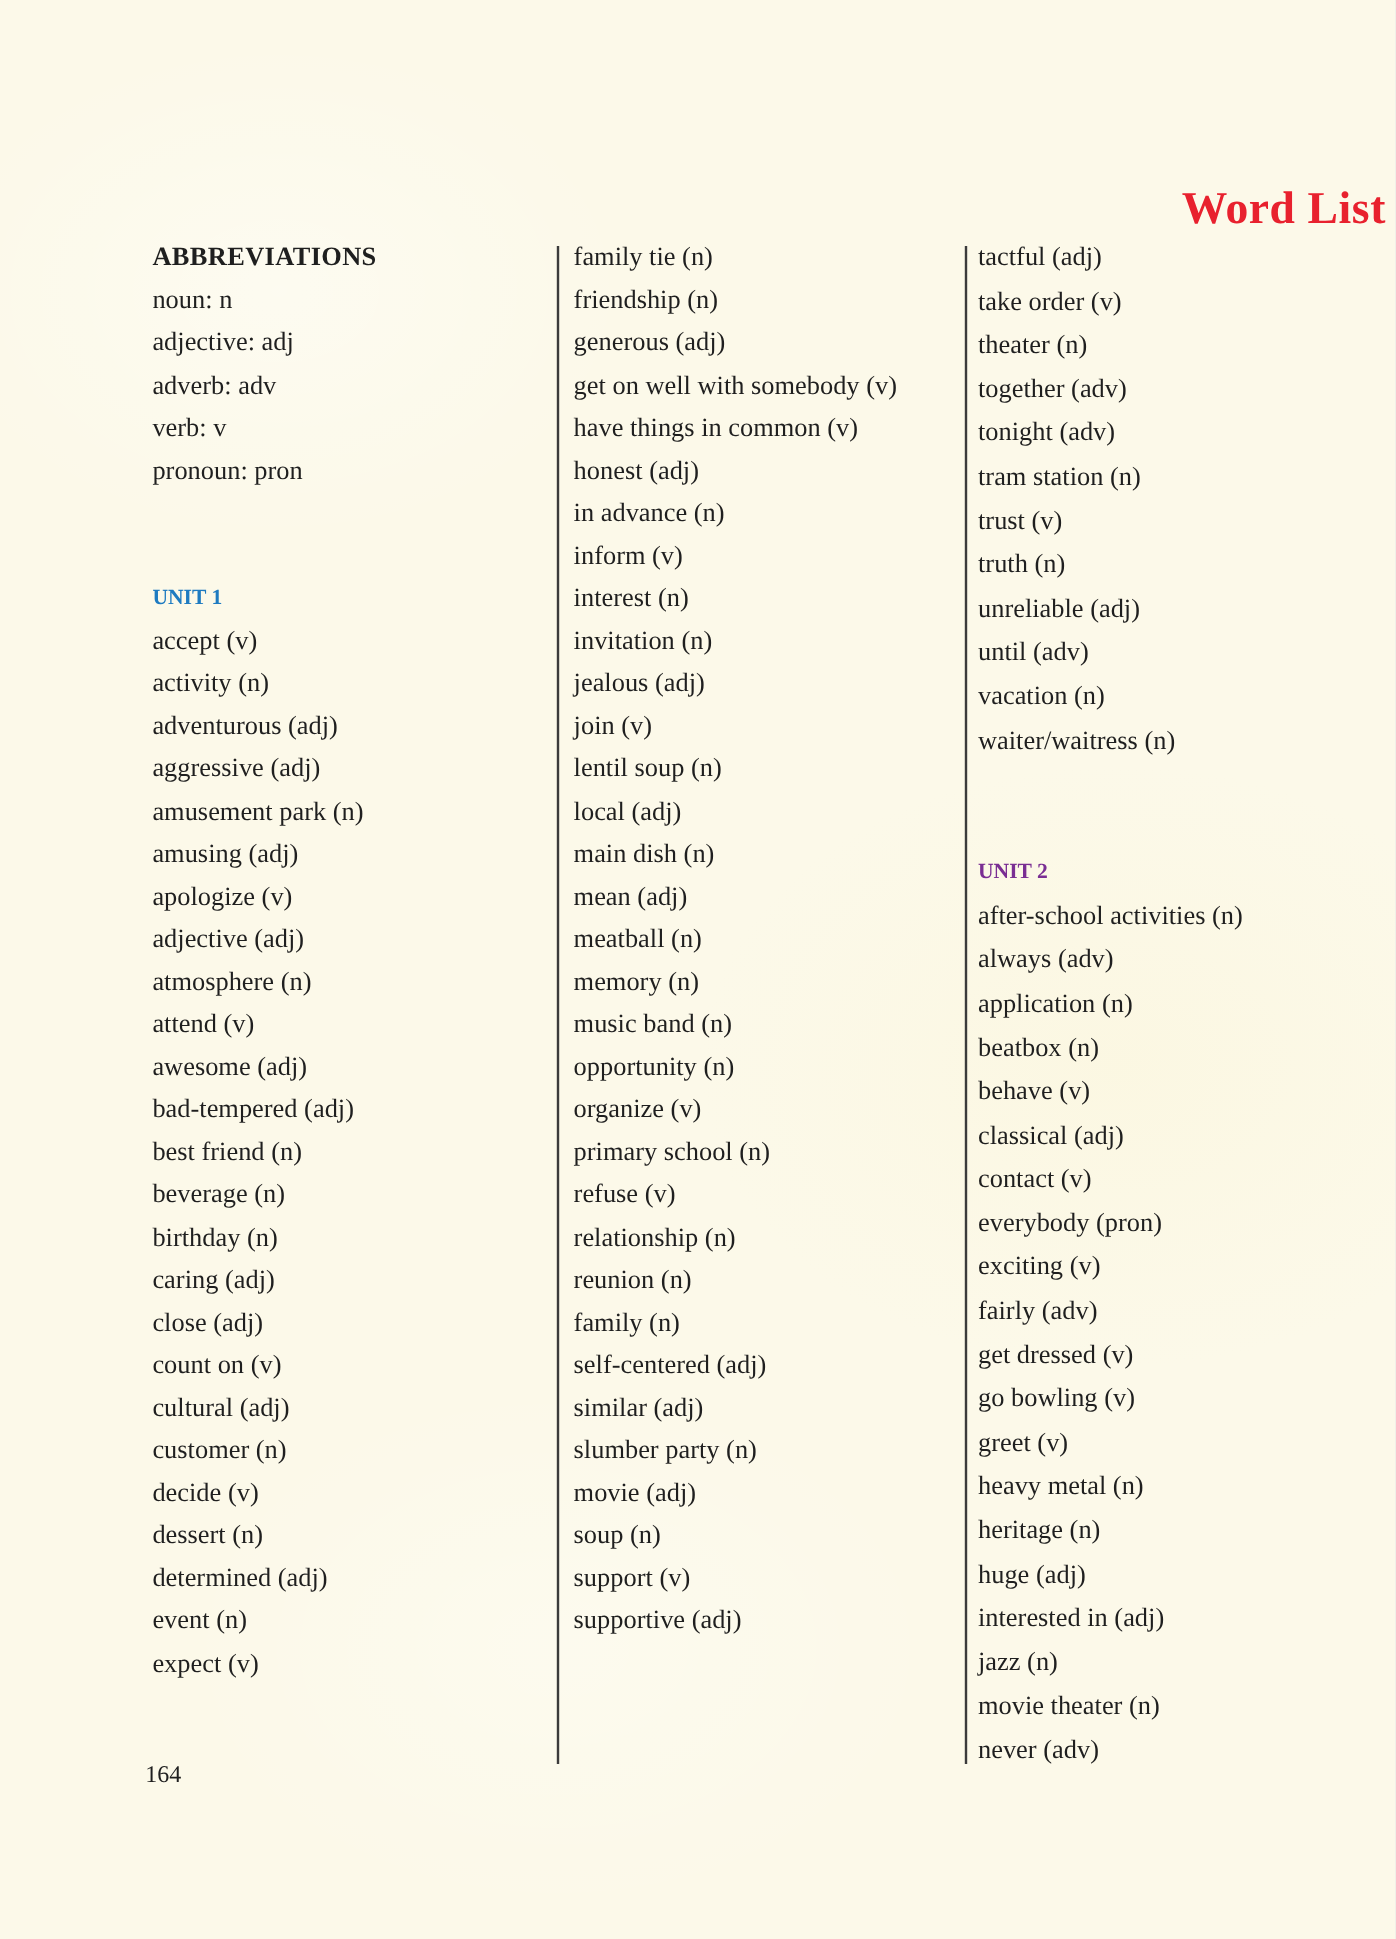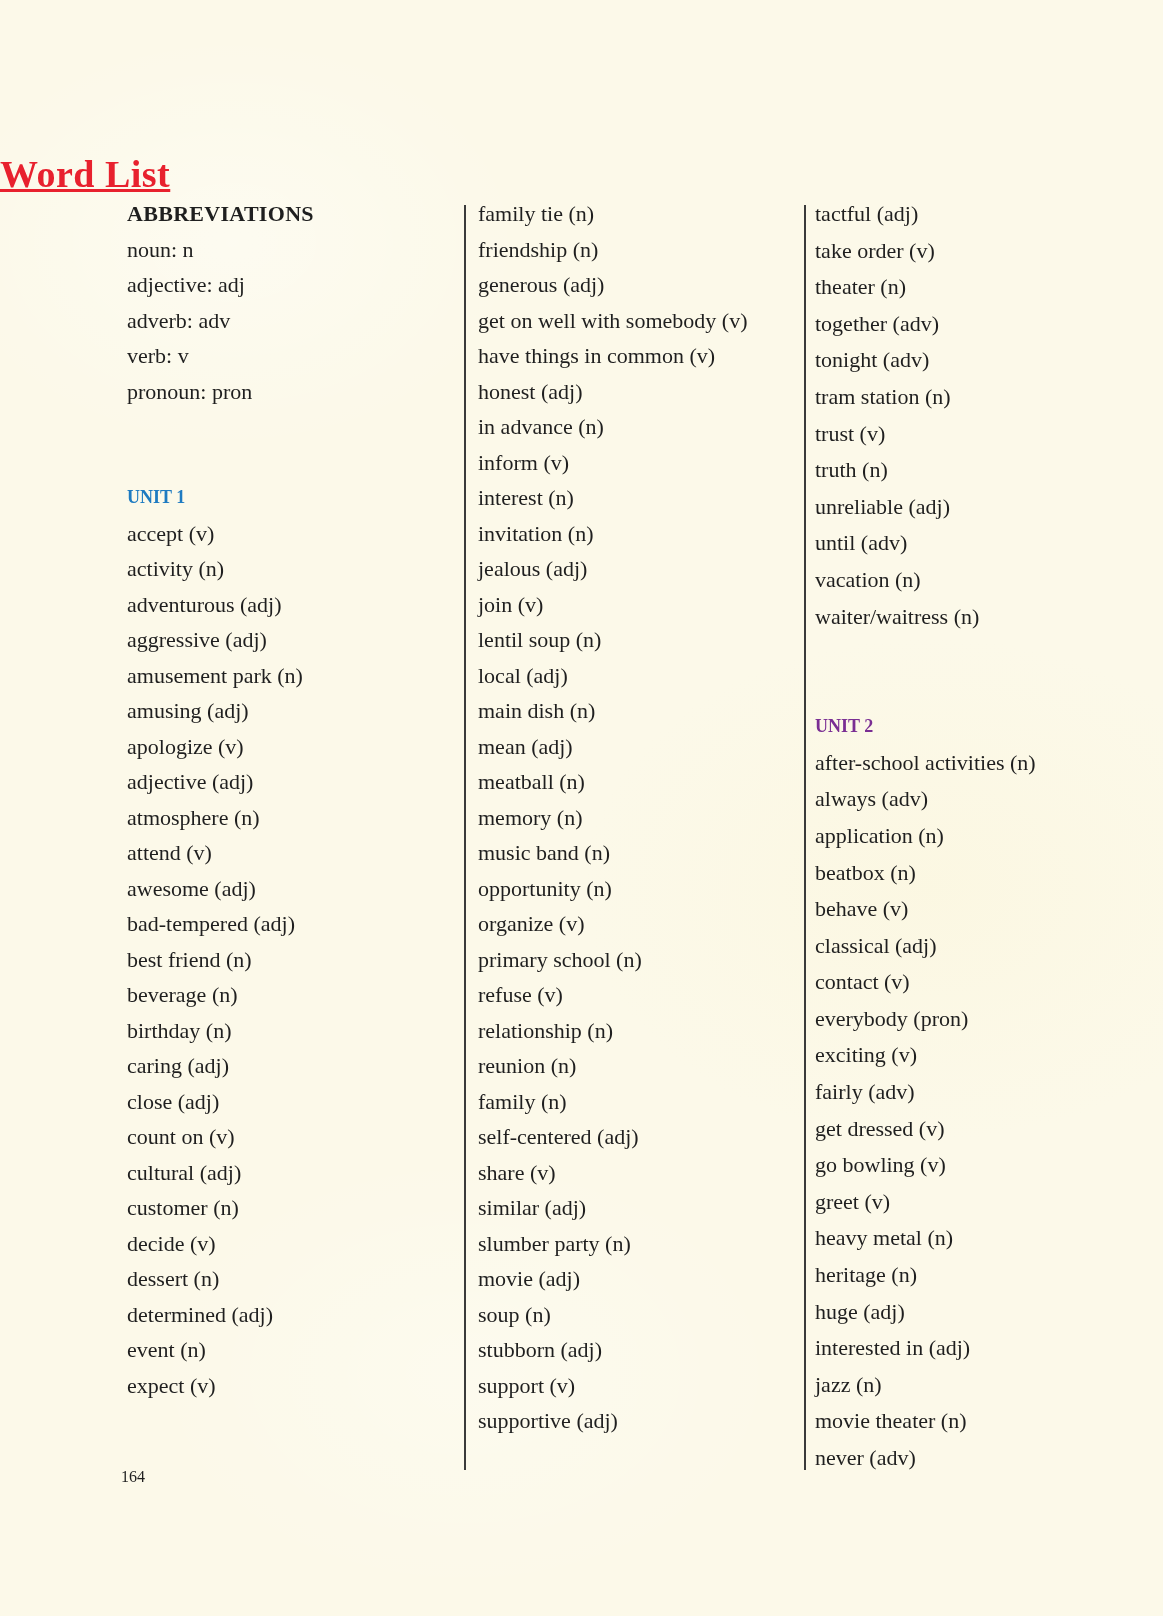--- a/index.html
+++ b/index.html
@@ -15,25 +15,24 @@
   
   .page::before{
     content:"";position:absolute;inset:0;pointer-events:none;
     background:
       radial-gradient(ellipse 420px 300px at 20% 15%, rgba(255,255,255,.35), transparent 70%),
       radial-gradient(ellipse 500px 360px at 80% 55%, rgba(250,243,210,.30), transparent 70%),
       radial-gradient(ellipse 460px 320px at 40% 85%, rgba(255,255,255,.25), transparent 70%);
   }
   .title{
     position:absolute;top:152px;left:0;width:1155px;
-    text-align:left;
+    text-align:right;
     font-size:38px;font-weight:bold;
     color:var(--title-red,#E8212E);
     letter-spacing:.5px;
-    text-decoration:underline;
   }
   .divider{
     position:absolute;top:205px;height:1265px;width:2px;
     background:#3b3b3b;
   }
   .divider-1{left:464px;}
   .divider-2{left:804px;}
   .col{
     position:absolute;top:196px;
     font-size:22px;line-height:35.5px;
@@ -43,21 +42,21 @@
   .col-2{left:478px;width:322px;}
   .col-3{left:815px;width:330px;line-height:36.6px;}
   .abbr-header{font-weight:bold;font-size:22px;letter-spacing:.3px;}
   .unit-header{font-weight:bold;font-size:18px;}
   .unit-1{color:var(--unit1-blue,#1E7BC1);}
   .unit-2{color:var(--unit2-purple,#7A2E93);}
   .spacer-2l{height:71px;}
   .spacer-2r{height:73px;}
   .page-number{
     position:absolute;left:121px;top:1468px;
-    font-size:16px;
+    font-size:20px;
   }
 </style>
 </head>
 <body>
 
 <div class="page">
 
   <div class="title">Word List</div>
 
   <div class="divider divider-1"></div>
@@ -125,26 +124,24 @@
         <div>memory (n)</div>
         <div>music band (n)</div>
         <div>opportunity (n)</div>
         <div>organize (v)</div>
         <div>primary school (n)</div>
         <div>refuse (v)</div>
         <div>relationship (n)</div>
         <div>reunion (n)</div>
         <div>family (n)</div>
         <div>self-centered (adj)</div>
-        <div>share (v)</div>
         <div>similar (adj)</div>
         <div>slumber party (n)</div>
         <div>movie (adj)</div>
         <div>soup (n)</div>
-        <div>stubborn (adj)</div>
         <div>support (v)</div>
         <div>supportive (adj)</div>
       </div>
   </div>
 
   <div class="col col-3">
     <div>
         <div>tactful (adj)</div>
         <div>take order (v)</div>
         <div>theater (n)</div>

